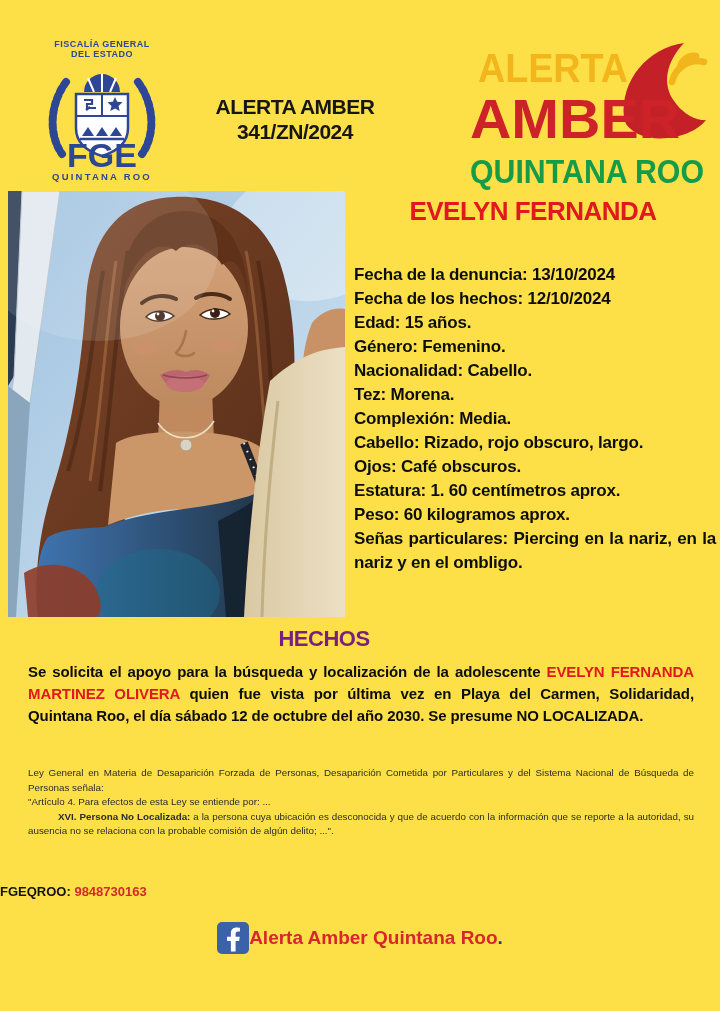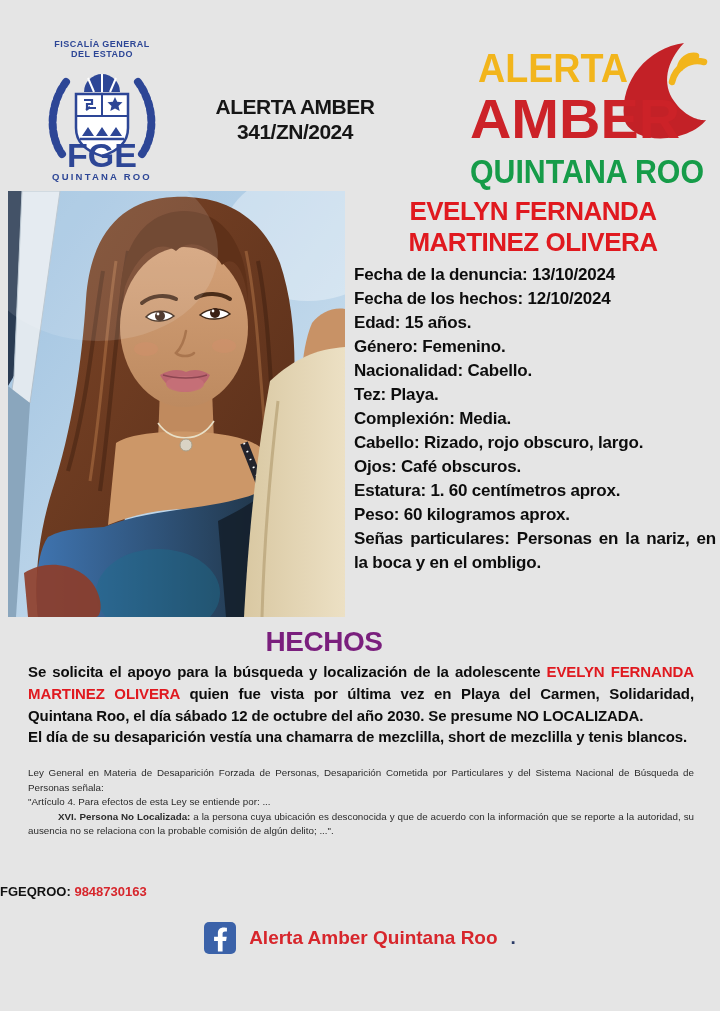--- a/index.html
+++ b/index.html
@@ -1,17 +1,17 @@
 <!DOCTYPE html>
 <html><head>
 <meta charset="utf-8">
 <style>
   html,body{margin:0;padding:0;background:#ffffff;}
   #poster{
-    position:relative;width:720px;height:1011px;background:#e5e5e5;overflow:hidden;
+    position:relative;width:720px;height:1011px;background:#fde047;overflow:hidden;
     font-family:"Liberation Sans", sans-serif;color:#111;
   }
   
   #fge-logo{position:absolute;left:36px;top:36px;width:132px;height:146px;}
   #case-title{
     position:absolute;left:175px;top:94px;width:240px;text-align:center;
     font-weight:bold;font-size:21px;line-height:25px;letter-spacing:-0.5px;color:#161616;
   }
   #amber-logo{position:absolute;left:468px;top:38px;width:240px;height:152px;}
   
@@ -22,21 +22,21 @@
     color:#e0191f;font-weight:bold;font-size:26px;line-height:31px;letter-spacing:-0.5px;
   }
   #subject-details{
     position:absolute;left:354px;top:263px;width:362px;
     font-weight:bold;font-size:17px;line-height:24px;letter-spacing:-0.2px;color:#0d0d0d;
   }
   .detail-row{text-align:justify;}
   
   #hechos-title{
     position:absolute;left:0;top:626px;width:648px;text-align:center;
-    color:#7a1f7d;font-weight:bold;font-size:28px;letter-spacing:-0.5px;
+    color:#7a1f7d;font-weight:bold;font-size:22px;letter-spacing:-0.5px;
   }
   #hechos-text{
     position:absolute;left:28px;top:661px;width:666px;
     font-weight:bold;font-size:15px;line-height:21.8px;letter-spacing:-0.1px;
     text-align:justify;color:#0d0d0d;
   }
   #hechos-text .red-name{color:#e0191f;}
   
   #legal-text{
     position:absolute;left:28px;top:766px;width:666px;
@@ -44,21 +44,21 @@
   }
   #legal-text .bold{font-weight:bold;margin-left:30px;}
   
   #footer-phone{
     position:absolute;left:0;top:884px;width:720px;text-align:left;
     font-weight:bold;font-size:13px;color:#111;
   }
   #footer-phone .phone-number{color:#d7262c;}
   #footer-facebook{
     position:absolute;left:0;top:918px;width:720px;height:40px;
-    display:flex;align-items:center;justify-content:center;gap:13px;
+    display:flex;align-items:center;justify-content:center;
   }
   .fb-badge{width:32px;height:32px;border-radius:5px;background:#3b62a9;position:relative;flex:0 0 auto;}
   .fb-badge svg{position:absolute;left:9px;top:5px;}
   .fb-page-name{font-weight:bold;font-size:19px;color:#d7262c;}
   .fb-period{font-weight:bold;font-size:19px;color:#2b3b66;}
 </style>
 </head>
 <body>
 
 <div id="poster">
@@ -194,42 +194,40 @@
       <ellipse cx="177" cy="193" rx="19" ry="8" fill="#c57078" opacity="0.9"></ellipse>
       <path d="M155,184 C168,188 188,188 199,184" stroke="#8c4550" stroke-width="1.5" fill="none"></path>
       <ellipse cx="138" cy="158" rx="12" ry="7" fill="#d98f6e" opacity="0.3"></ellipse>
       <ellipse cx="216" cy="155" rx="12" ry="7" fill="#d98f6e" opacity="0.3"></ellipse>
       <ellipse cx="90" cy="60" rx="120" ry="90" fill="#ffffff" opacity="0.12"></ellipse>
     </svg>
   </div>
 
   <div id="subject-name">
     <div>EVELYN FERNANDA</div>
-    <div>MARTINEZ OLIVERA</div>
   </div>
 
   <div id="subject-details">
     <div class="detail-row">Fecha de la denuncia: 13/10/2024</div>
     <div class="detail-row">Fecha de los hechos: 12/10/2024</div>
     <div class="detail-row">Edad: 15 años.</div>
     <div class="detail-row">Género: Femenino.</div>
     <div class="detail-row">Nacionalidad: Cabello.</div>
-    <div class="detail-row">Tez: Playa.</div>
+    <div class="detail-row">Tez: Morena.</div>
     <div class="detail-row">Complexión: Media.</div>
     <div class="detail-row">Cabello: Rizado, rojo obscuro, largo.</div>
     <div class="detail-row">Ojos: Café obscuros.</div>
     <div class="detail-row">Estatura: 1. 60 centímetros aprox.</div>
     <div class="detail-row">Peso: 60 kilogramos aprox.</div>
-    <div class="detail-row">Señas particulares: Personas en la nariz, en la boca y en el ombligo.</div>
+    <div class="detail-row">Señas particulares: Piercing en la nariz, en la nariz y en el ombligo.</div>
   </div>
 
   <div id="hechos-title">HECHOS</div>
   <div id="hechos-text">
     <div><span>Se solicita el apoyo para la búsqueda y localización de la adolescente </span><span class="red-name">EVELYN FERNANDA MARTINEZ OLIVERA</span><span> quien fue vista por última vez en Playa del Carmen, Solidaridad, Quintana Roo, el día sábado 12 de octubre del año 2030. Se presume NO LOCALIZADA.</span></div>
-    <div>El día de su desaparición vestía una chamarra de mezclilla, short de mezclilla y tenis blancos.</div>
   </div>
 
   <div id="legal-text">
     <div>Ley General en Materia de Desaparición Forzada de Personas, Desaparición Cometida por Particulares y del Sistema Nacional de Búsqueda de Personas señala:</div>
     <div>"Artículo 4. Para efectos de esta Ley se entiende por: ...</div>
     <div><span class="bold">XVI. Persona No Localizada:</span><span> a la persona cuya ubicación es desconocida y que de acuerdo con la información que se reporte a la autoridad, su ausencia no se relaciona con la probable comisión de algún delito; ...".</span></div>
   </div>
 
   <div id="footer-phone">
     <span>FGEQROO:</span>

